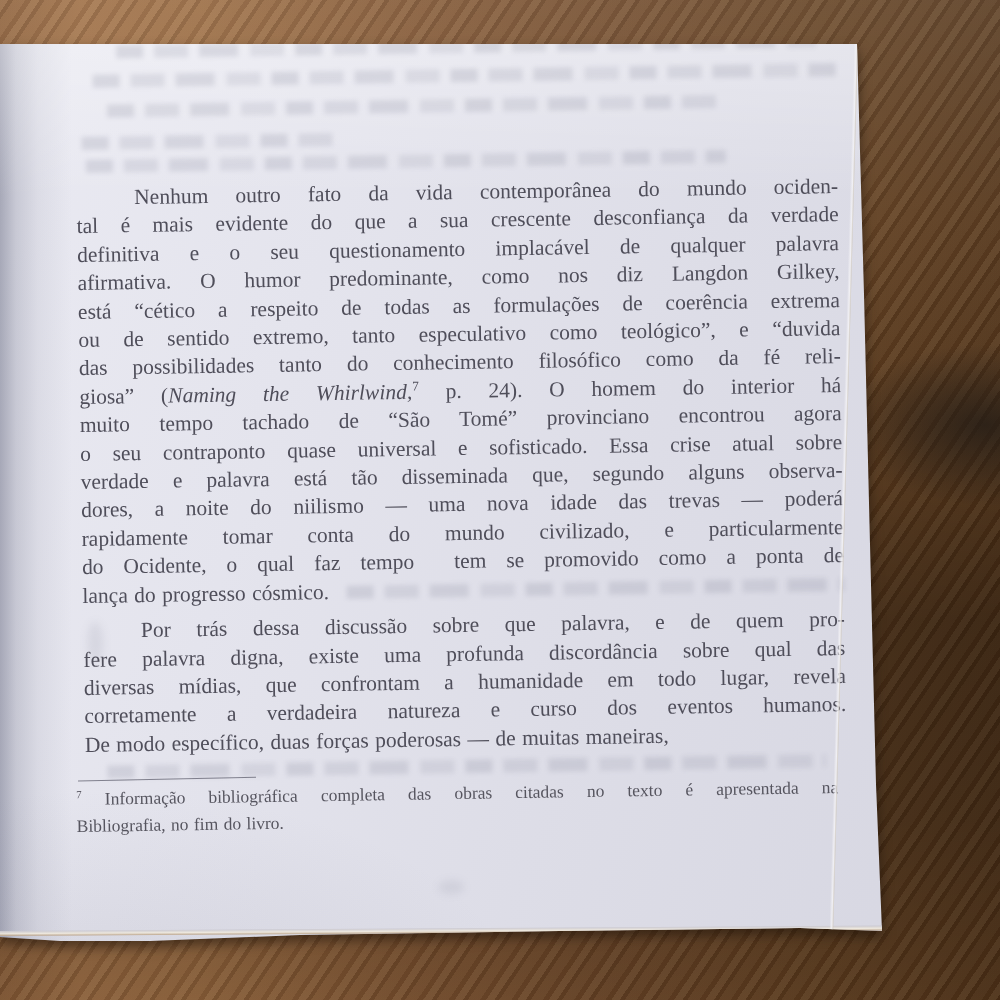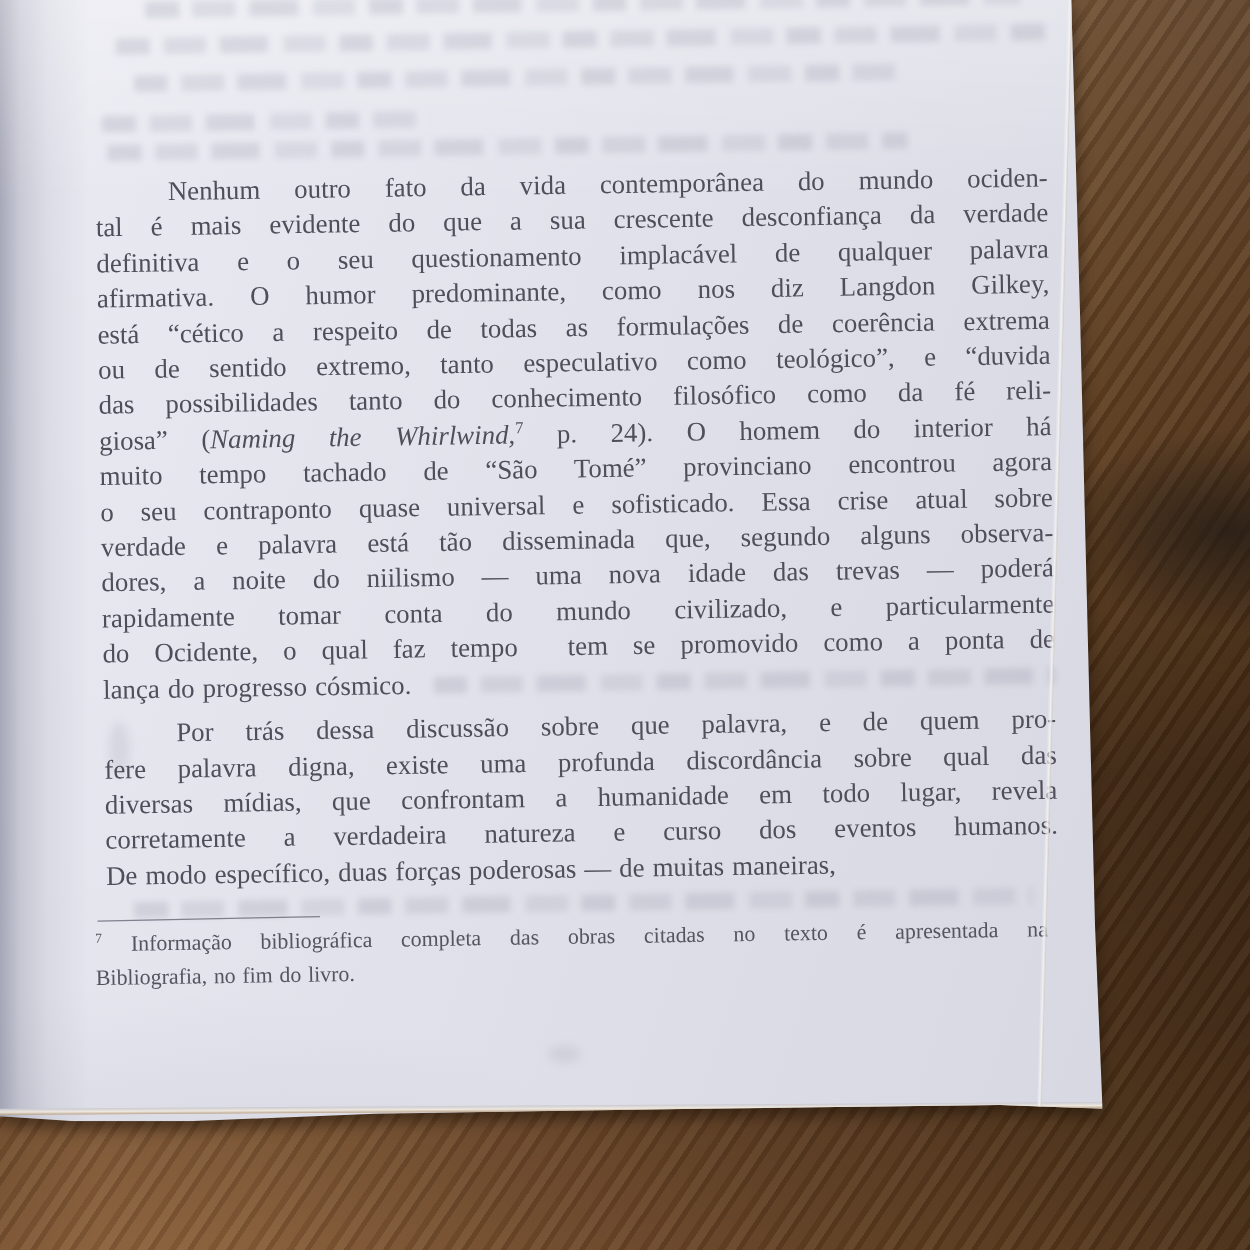--- a/index.html
+++ b/index.html
@@ -16,20 +16,21 @@
     background:
       radial-gradient(230px 130px at 985px 425px, rgba(35,28,22,.78), rgba(35,28,22,0) 62%),
       linear-gradient(to bottom, rgba(255,255,255,.09) 0%, rgba(255,255,255,.03) 22%, rgba(0,0,0,.10) 45%, rgba(0,0,0,.30) 62%, rgba(0,0,0,.26) 82%, rgba(0,0,0,.12) 100%),
       repeating-linear-gradient(124deg, rgba(255,226,182,.10) 0 7px, rgba(62,38,16,.14) 7px 11px, rgba(255,226,182,.06) 11px 21px, rgba(84,52,26,.12) 21px 26px),
       linear-gradient(to left, #503218 0%, #5e3c1e 18%, #6b4527 38%, #7d5230 58%, #96673e 80%, #9a6a41 92%, #8a5d38 100%);
   }
   
   #page-wrap{
     position:absolute;inset:0;
     filter:drop-shadow(1px 6px 6px rgba(28,17,8,.55));
+    margin-top:44px;
   }
   #page{
     position:absolute;inset:0;
     clip-path:polygon(
       0 0, 857px 0,
       864px 250px, 870px 500px, 876px 740px, 882px 887px,
       800px 884px, 560px 887px, 300px 891px, 150px 897px, 60px 897px, 0 893px);
     background:
       radial-gradient(600px 300px at 10% 100%, rgba(120,120,140,.14), rgba(120,120,140,0) 70%),
       linear-gradient(to bottom, rgba(255,255,255,.28) 0%, rgba(255,255,255,0) 16%),

